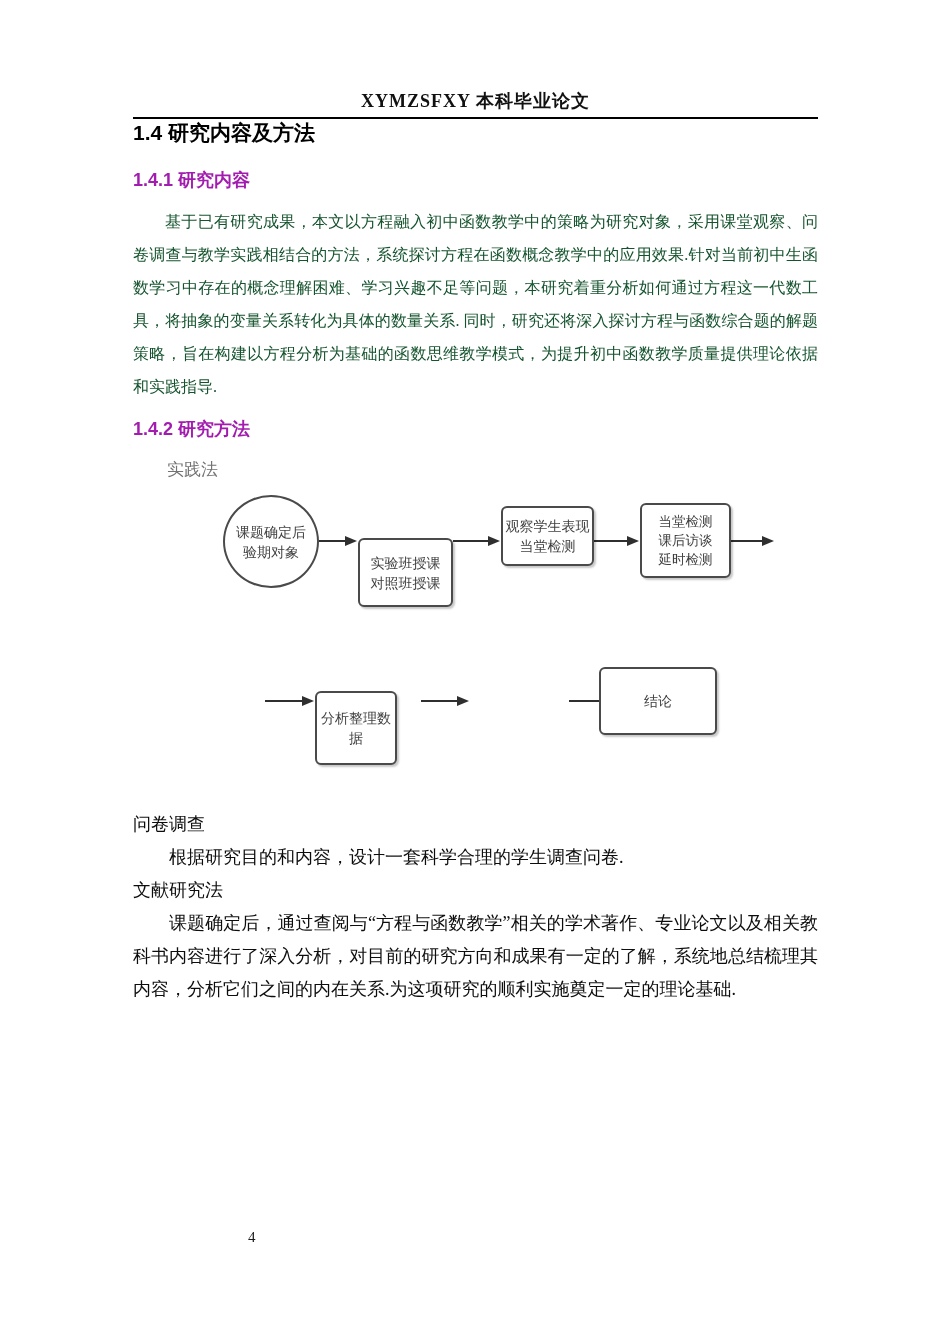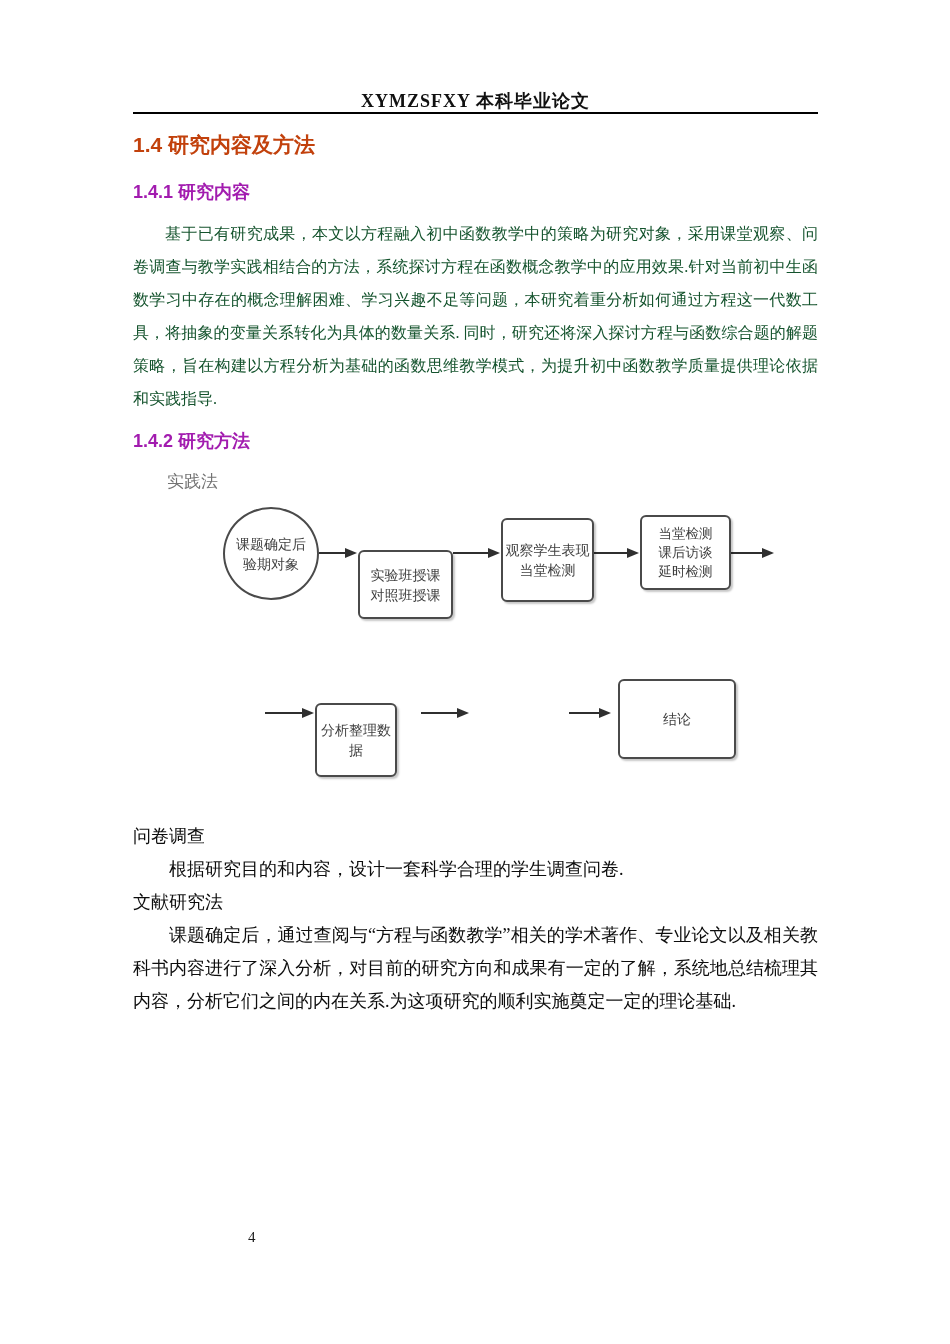--- a/index.html
+++ b/index.html
@@ -19,36 +19,36 @@
   }
   .content {
     position: absolute;
     left: 133px;
     top: 0;
     width: 685px;
   }
   
   .doc-header {
     margin-top: 90px;
+    padding-bottom: 5px;
     border-bottom: 2px solid #000000;
     text-align: center;
     font-family: "Liberation Serif", serif;
     font-weight: bold;
     font-size: 18px;
     line-height: 22px;
     letter-spacing: 1px;
   }
   
   .h1 {
-    margin-top: 17px;
     font-family: "Liberation Sans", sans-serif;
     font-weight: bold;
     font-size: 21px;
     line-height: 27px;
-    color: #c2410c;
+    color: #000000;
   }
   .h2 {
     margin-top: 23px;
     font-family: "Liberation Sans", sans-serif;
     font-weight: bold;
     font-size: 18px;
     line-height: 23px;
     color: #a21caf;
   }
   .h2.methods { margin-top: 15px; }
@@ -111,25 +111,25 @@
     border-radius: 6px;
     box-shadow: 2px 2px 2px rgba(0,0,0,0.22);
   }
   .fc-oval {
     border-radius: 50%;
   }
   .fc-small { font-size: 13.5px; line-height: 19px; }
   
   .n-select    { left: 90px;  top: 9px;   width: 96px;  height: 93px; }
   .n-teach     { left: 225px; top: 20px;  width: 95px;  height: 69px; margin-top: 32px; }
-  .n-observe   { left: 368px; top: 20px;  width: 93px;  height: 84px; }
+  .n-observe   { left: 368px; top: 20px;  width: 93px;  height: 60px; }
   .n-test      { left: 507px; top: 17px;  width: 91px;  height: 75px; }
   .n-analyze   { left: 182px; top: 179px; width: 82px; height: 74px; margin-top: 26px; }
   .n-results   { left: 337px; top: 185px; width: 99px;  height: 61px; }
-  .n-conclude  { left: 485px; top: 181px; width: 118px; height: 80px; }
+  .n-conclude  { left: 466px; top: 181px; width: 118px; height: 68px; }
   
   .page-number {
     position: absolute;
     left: 248px;
     top: 1228px;
     font-size: 15px;
     line-height: 18px;
     color: #1a1a1a;
   }
 </style>

